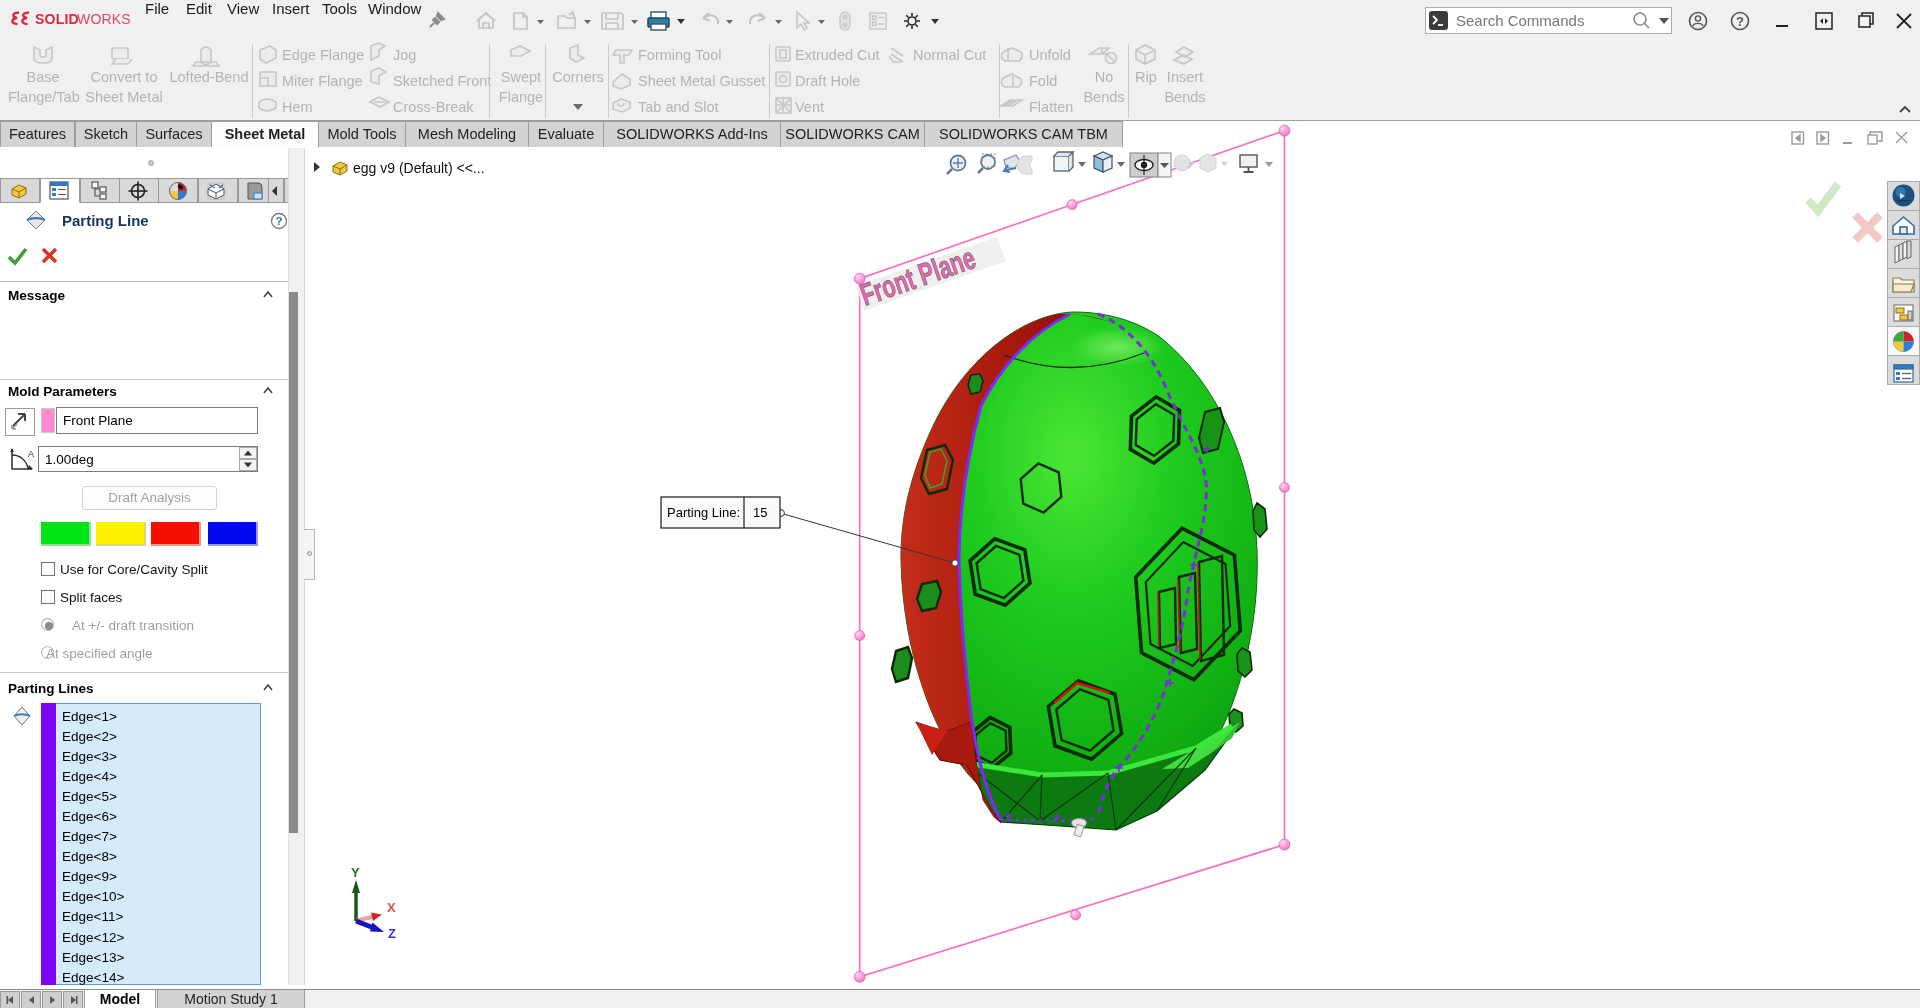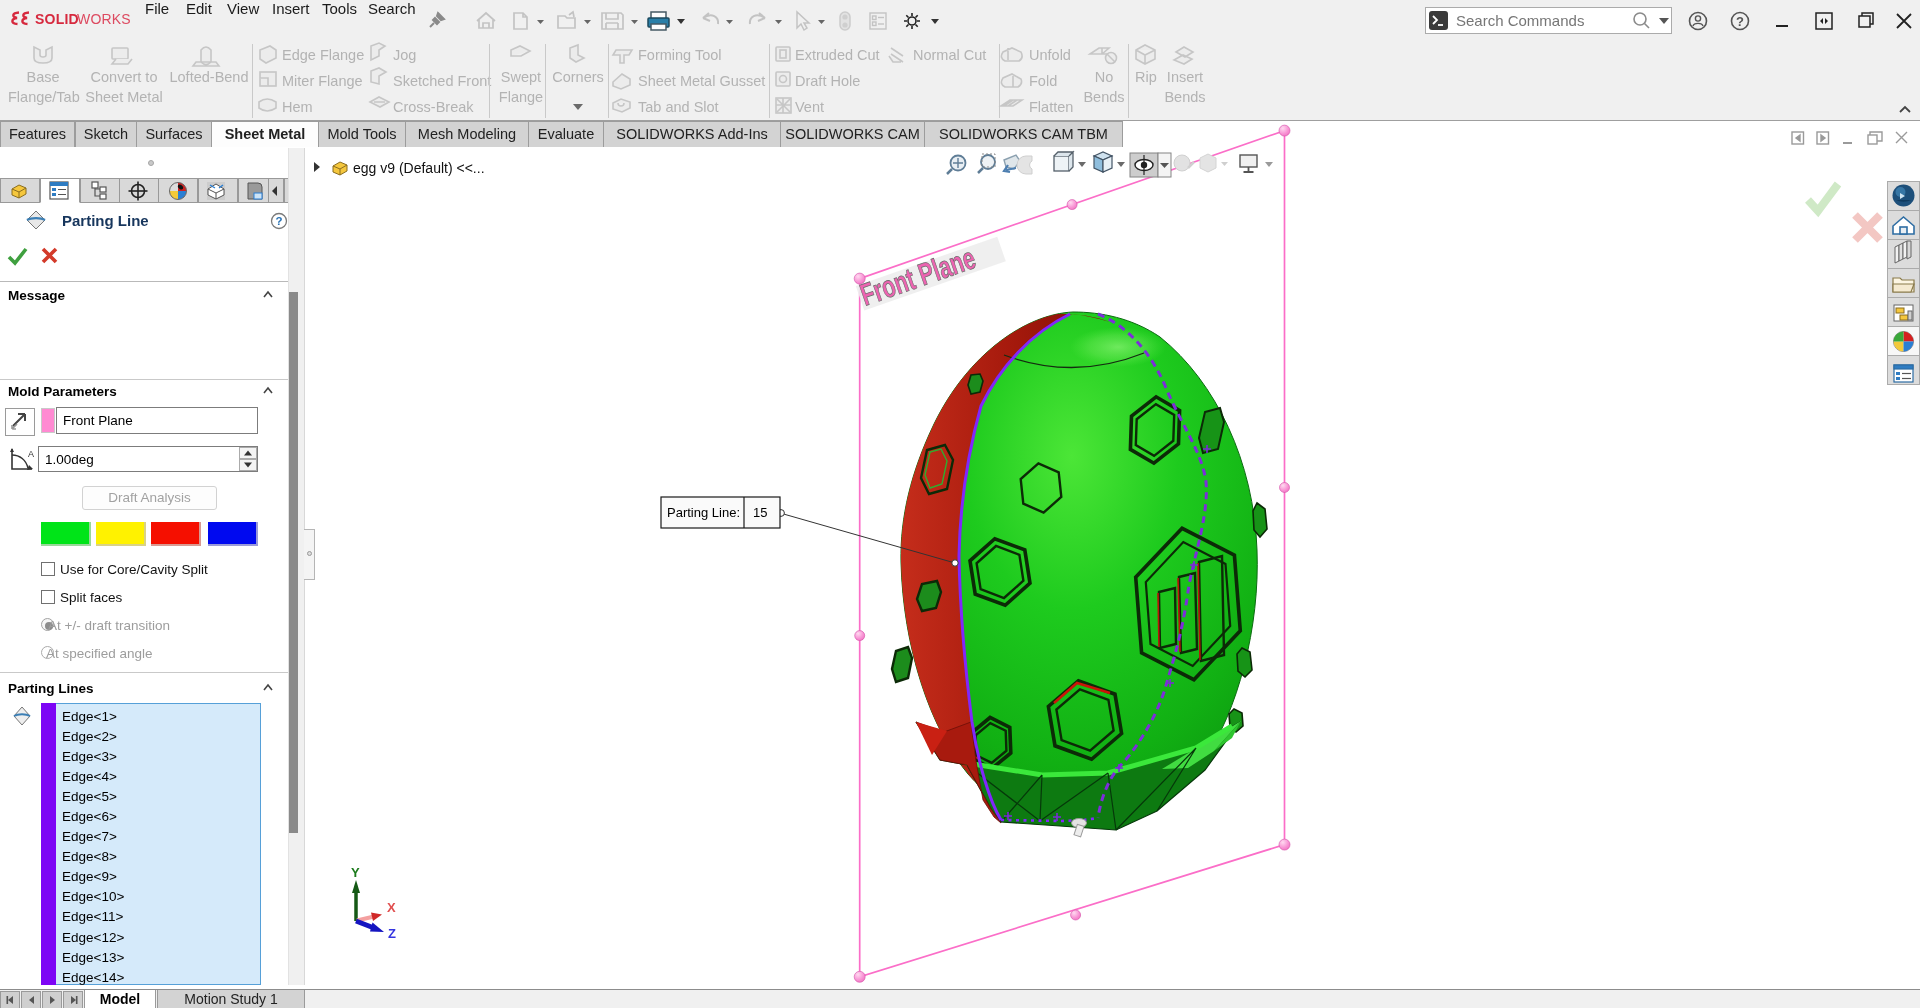--- a/index.html
+++ b/index.html
@@ -39,21 +39,21 @@
       <path d="M21 3.5 C 14 4 13.5 8 19 9 C 13 10 12.5 14.5 19.5 15" stroke="#d6293e" stroke-width="2.4" fill="none"></path>
       <text x="27" y="14.5" font-size="14" font-weight="bold" letter-spacing="0.2">SOLID</text>
       <text x="69" y="14.5" font-size="14" letter-spacing="0.2" fill="#dd4a60">WORKS</text>
     </g>
   </svg>
   <div class="menuitem" style="left:145px">File</div>
   <div class="menuitem" style="left:186px">Edit</div>
   <div class="menuitem" style="left:227px">View</div>
   <div class="menuitem" style="left:272px">Insert</div>
   <div class="menuitem" style="left:322px">Tools</div>
-  <div class="menuitem" style="left:368px">Search</div>
+  <div class="menuitem" style="left:368px">Window</div>
 
   <svg class="abs" style="left:428px;top:11px" width="18" height="18" viewBox="0 0 18 18">
     <g stroke="#8a8a8a" stroke-width="2" fill="#8a8a8a">
       <path d="M10 2 L 16 8 L 13 9 L 9 5 Z"></path>
       <path d="M7 7 L 11 11 L 9 13 L 5 9 Z"></path>
       <line x1="6" y1="12" x2="2" y2="16"></line>
     </g>
   </svg>
 
   <svg class="abs" style="left:465px;top:6px" width="480" height="30" viewBox="0 0 480 30">
@@ -378,21 +378,21 @@
   <div class="abs" style="left:151px;top:374px;width:50px;height:24px;background:#f50f00;border-right:2px solid #d89a92;border-bottom:2px solid #d89a92"></div>
   <div class="abs" style="left:208px;top:374px;width:50px;height:24px;background:#0009f0;border-right:2px solid #9a9ad8;border-bottom:2px solid #9a9ad8"></div>
 
   <div class="cbox" style="left:41px;top:414px"></div>
   <div class="clabel" style="left:60px;top:414px">Use for Core/Cavity Split</div>
   <div class="cbox" style="left:41px;top:442px"></div>
   <div class="clabel" style="left:60px;top:442px">Split faces</div>
 
   <div class="abs" style="left:41px;top:470px;width:13px;height:13px;border-radius:50%;background:#f6f6f6;border:1.5px solid #a2a2a2"></div>
   <div class="abs" style="left:45px;top:474px;width:8px;height:8px;border-radius:50%;background:#8c8c8c"></div>
-  <div class="glabel" style="left:48px;top:470px">At +/- draft transition</div>
+  <div class="glabel" style="left:72px;top:470px">At +/- draft transition</div>
   <div class="abs" style="left:41px;top:498px;width:13px;height:13px;border-radius:50%;background:#fff;border:1.5px solid #ababab"></div>
   <div class="glabel" style="left:46px;top:498px">At specified angle</div>
   <div class="abs" style="left:0px;top:524px;width:290px;height:1px;background:#c9c9c9"></div>
 
   <div class="sechead" style="left:8px;top:533px">Parting Lines</div>
   <svg class="chev" style="left:263px;top:535px" viewBox="0 0 10 10">
       <path d="M1 7 L5 2 L9 7" stroke="#444" stroke-width="1.6" fill="none"></path>
     </svg>
   <svg class="abs" style="left:12px;top:558px" width="20" height="20" viewBox="0 0 20 20">
     <path d="M10 1 L18 10 L10 19 L2 10 Z" fill="#eee" stroke="#777"></path>

